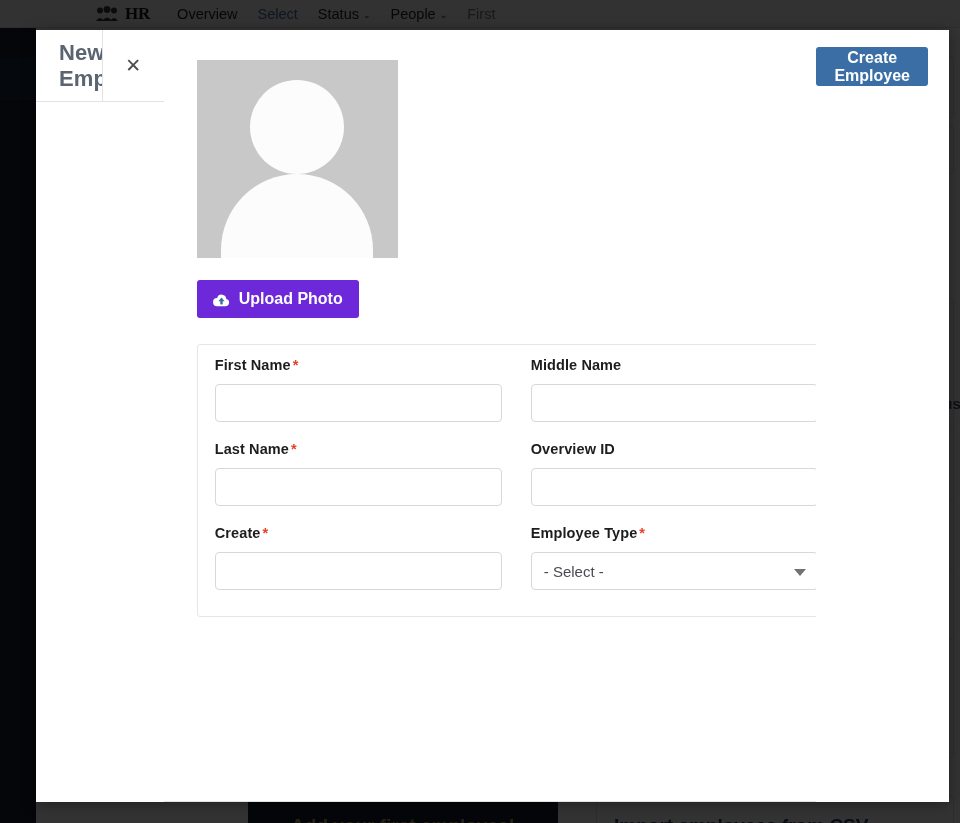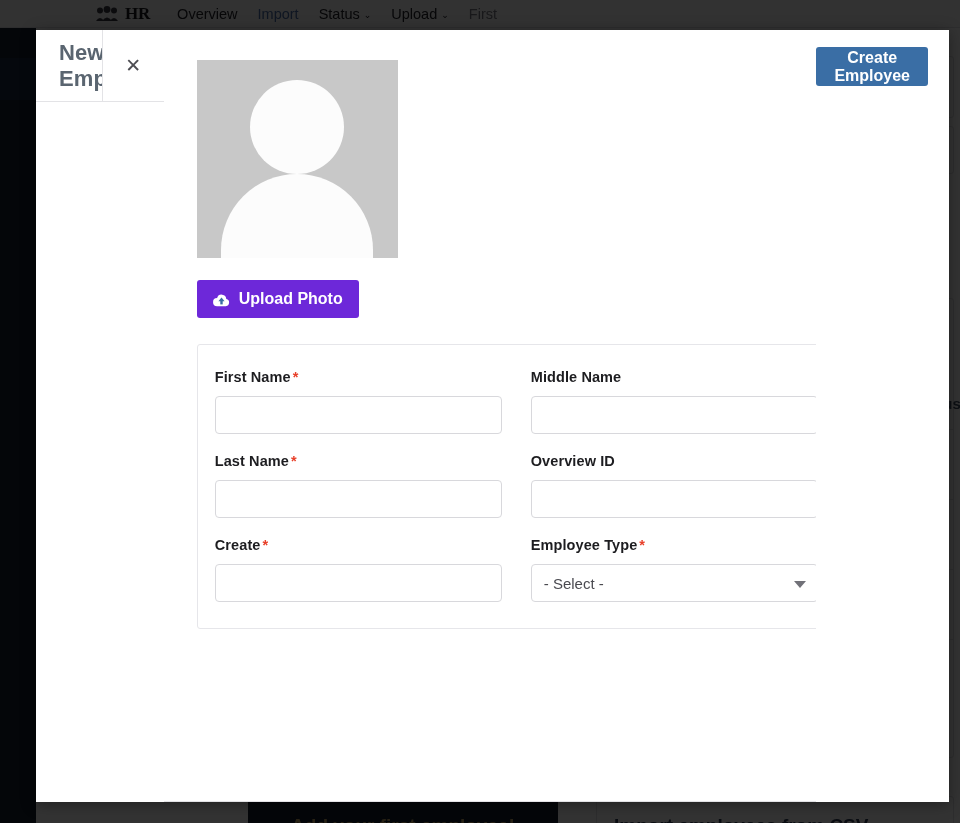--- a/index.html
+++ b/index.html
@@ -140,21 +140,21 @@
     height: 38px; padding: 0 16px;
     display: inline-flex; align-items: center; gap: 9px;
   }
   .cloud-icon { display: inline-block; width: 17px; height: 13px; }
 
   .form-panel {
     margin: 26px 0 0 33px;
     width: 640px;
     border: 1px solid #e6e6ea;
     border-radius: 3px;
-    padding: 24px 24px 26px 17px;
+    padding: 12px 24px 26px 17px;
   }
   .form-row { display: flex; gap: 29px; margin-bottom: 19px; }
   .form-row:last-child { margin-bottom: 0; }
   .form-field { width: 287px; }
   .field-label {
     display: block; font-size: 14.5px; font-weight: bold; color: #1d1d20;
     margin-bottom: 11px; letter-spacing: 0.1px;
   }
   .req { color: #e8402a; font-weight: bold; margin-left: 2px; }
   .text-input {
@@ -209,23 +209,23 @@
             <circle cx="11" cy="3.5" r="3.4" fill="#3b3b42"></circle>
             <circle cx="18" cy="4.5" r="3" fill="#3b3b42"></circle>
             <path d="M0 15 q4-6 8 0z" fill="#3b3b42"></path>
             <path d="M6 15 q5-7 10 0z" fill="#3b3b42"></path>
             <path d="M14 15 q4-6 8 0z" fill="#3b3b42"></path>
           </svg>
         </span>
         <span class="bg-brand-text">HR</span>
       </div>
       <span class="bg-navlink">Overview</span>
-      <span class="bg-navlink active">Import</span>
+      <span class="bg-navlink active">Select</span>
       <span class="bg-navlink"><span>Status</span><span class="bg-caret">⌄</span></span>
-      <span class="bg-navlink"><span>Upload</span><span class="bg-caret">⌄</span></span>
+      <span class="bg-navlink"><span>People</span><span class="bg-caret">⌄</span></span>
       <span class="bg-navlink muted">First</span>
     </div>
 
     <div class="bg-sidebar">
       <div class="bg-sidebar-active"></div>
     </div>
 
     <div class="bg-content">
       <div class="bg-card" style="left:38px; top:28px; width:880px; height:62px;"></div>
       <div class="bg-card" style="left:38px; top:98px; width:880px; height:48px;"></div>

